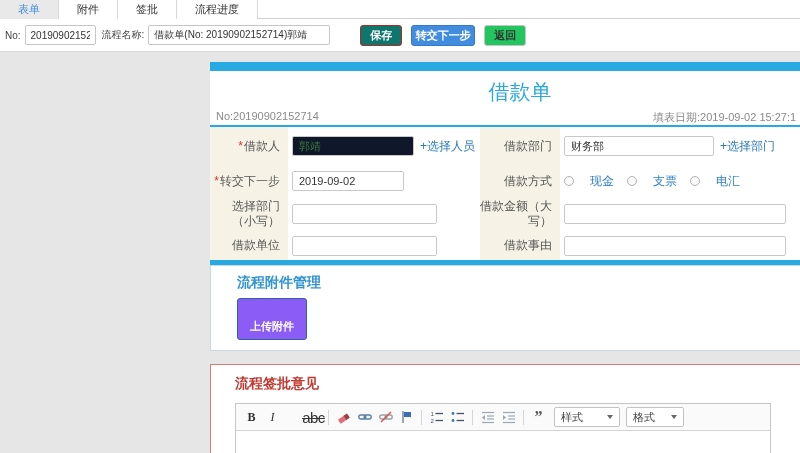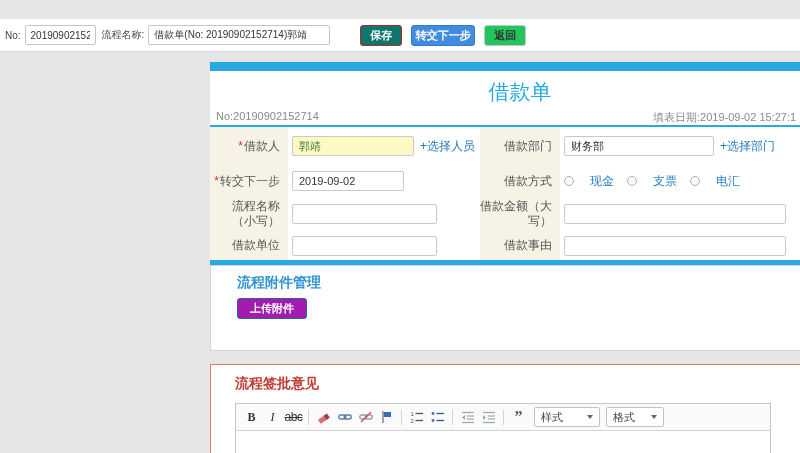--- a/index.html
+++ b/index.html
@@ -42,65 +42,71 @@
   .doc-date { position:absolute; left:443px; top:1px; white-space:nowrap; }
   .blue-sep { border-top:2px solid #29a9e1; }
   .form-grid { display:grid; grid-template-columns:78px 192px 80px 270px;
     grid-template-rows:38px 32px 34px 29px; }
   .lbl { background:#f6f3e6; display:flex; align-items:center; justify-content:flex-end;
     padding-right:8px; font-size:12px; color:#555; text-align:right; line-height:1.25; }
   .fld { background:#fff; display:flex; align-items:center; padding-left:4px; gap:6px; }
   .req { color:#e03030; margin-right:1px; }
   .f-input { height:20px; border:1px solid #c9c9c9; border-radius:2px; font-size:11px;
     padding:0 6px; color:#333; font-family:"Liberation Sans","DejaVu Sans",sans-serif; }
-  .f-readonly { background:#fef9c3; color:#3c7a3c; }
+  .f-readonly { background:#0f172a; color:#3c7a3c; }
   .sel-link { font-size:12px; color:#2b7bbb; text-decoration:none; white-space:nowrap; cursor:pointer; }
   .radio-opt { display:inline-flex; align-items:center; gap:16px; margin-right:7px; cursor:pointer; }
   .radio-dot { width:10px; height:10px; border:1px solid #b0b0b0; border-radius:50%; background:#fafafa; }
   .radio-txt { color:#2e80c8; font-size:12px; }
   .panel-bottombar { height:5px; background:#29a9e1; }
 
   
   .attach-panel { position:absolute; left:210px; top:265px; width:620px; height:86px;
     background:#fff; border:1px solid #c8d7e1; padding:8px 24px 6px 26px; overflow:hidden; }
   .attach-title { color:#3193d1; font-size:14px; font-weight:bold; margin-bottom:6px; }
   .attach-empty { background:#faf6e4; border:1px solid #e8e0c8; font-size:11px; color:#666;
     padding:5px 14px; margin-bottom:7px; width:560px; }
-  .btn-upload { background:#a21caf; border:1px solid #2a649a; color:#fff; font-size:11px;
-    font-weight:bold; border-radius:3px; padding:2px 12px; height:21px; cursor:pointer;
+  .btn-upload { background:#8b5cf6; border:1px solid #2a649a; color:#fff; font-size:11px;
+    font-weight:bold; border-radius:3px; padding:20px 12px; height:21px; cursor:pointer;
     font-family:"Liberation Sans","DejaVu Sans",sans-serif; }
 
   
   .approve-panel { position:absolute; left:210px; top:364px; width:620px; height:130px;
     background:#fff; border:1px solid #dc7a74; padding:10px 24px; }
   .approve-title { color:#c23b33; font-size:14px; font-weight:bold; margin-bottom:10px; }
   .editor { width:536px; border:1px solid #c6c6c6; background:#fff; }
   .editor-toolbar { background:#fafafa; border-bottom:1px solid #d4d4d4; height:27px;
     display:flex; align-items:center; padding:0 6px; gap:2px; }
   .tb-btn { width:19px; height:18px; display:flex; align-items:center; justify-content:center;
     cursor:pointer; border-radius:2px; color:#333; }
   .tb-bold { font-family:"Liberation Serif","DejaVu Serif",serif; font-weight:bold; font-size:12px; }
   .tb-italic { font-family:"Liberation Serif","DejaVu Serif",serif; font-style:italic; font-size:12px; }
-  .tb-strike { font-size:12px; text-decoration:line-through; letter-spacing:-0.5px; }
+  .tb-strike { font-size:15px; text-decoration:line-through; letter-spacing:-0.5px;margin-left:20px; }
   .tb-quote { font-family:"Liberation Serif","DejaVu Serif",serif; font-weight:bold; font-size:16px; color:#555; line-height:10px; }
   .tb-sep { width:1px; height:15px; background:#d5d5d5; margin:0 3px; }
   .tb-select { height:20px; border:1px solid #c3c3c3; border-radius:2px; background:#fff;
     display:flex; align-items:center; justify-content:space-between; padding:0 6px;
     font-size:11px; color:#444; cursor:pointer; margin-left:4px; }
   .tb-select .caret { width:0; height:0; border-left:3.5px solid transparent;
     border-right:3.5px solid transparent; border-top:4px solid #666; margin-left:8px; }
   .sel-styles { width:66px; }
   .sel-format { width:58px; }
   .editor-body { height:45px; background:#fff; }
 </style>
 </head>
 <body>
 
 <div id="screen">
 
+  <div class="tabbar">
+    <div class="tab active">表单</div>
+    <div class="tab">附件</div>
+    <div class="tab">签批</div>
+    <div class="tab">流程进度</div>
+  </div>
 
   <div class="toolbar">
     <label>No:</label>
     <input id="no-input" class="tb-input" value="20190902152714" style="">
     <label>流程名称:</label>
     <input id="name-input" class="tb-input" value="借款单(No: 20190902152714)郭靖" style="">
     <button class="btn btn-save">保存</button>
     <button class="btn btn-next">转交下一步</button>
     <button class="btn btn-back">返回</button>
   </div>
@@ -151,21 +157,21 @@
           <span class="radio-dot"></span>
           <span class="radio-txt">支票</span>
         </span>
         <span class="radio-opt">
           <span class="radio-dot"></span>
           <span class="radio-txt">电汇</span>
         </span>
       </div>
 
       <div class="lbl">
-        <span>流程名称（小写）</span>
+        <span>选择部门（小写）</span>
       </div>
       <div class="fld">
         <input class="f-input" style="width: 145px;" value="">
       </div>
       <div class="lbl">
         <span>借款金额（大写）</span>
       </div>
       <div class="fld">
         <input class="f-input" style="width: 222px;" value="">
       </div>

